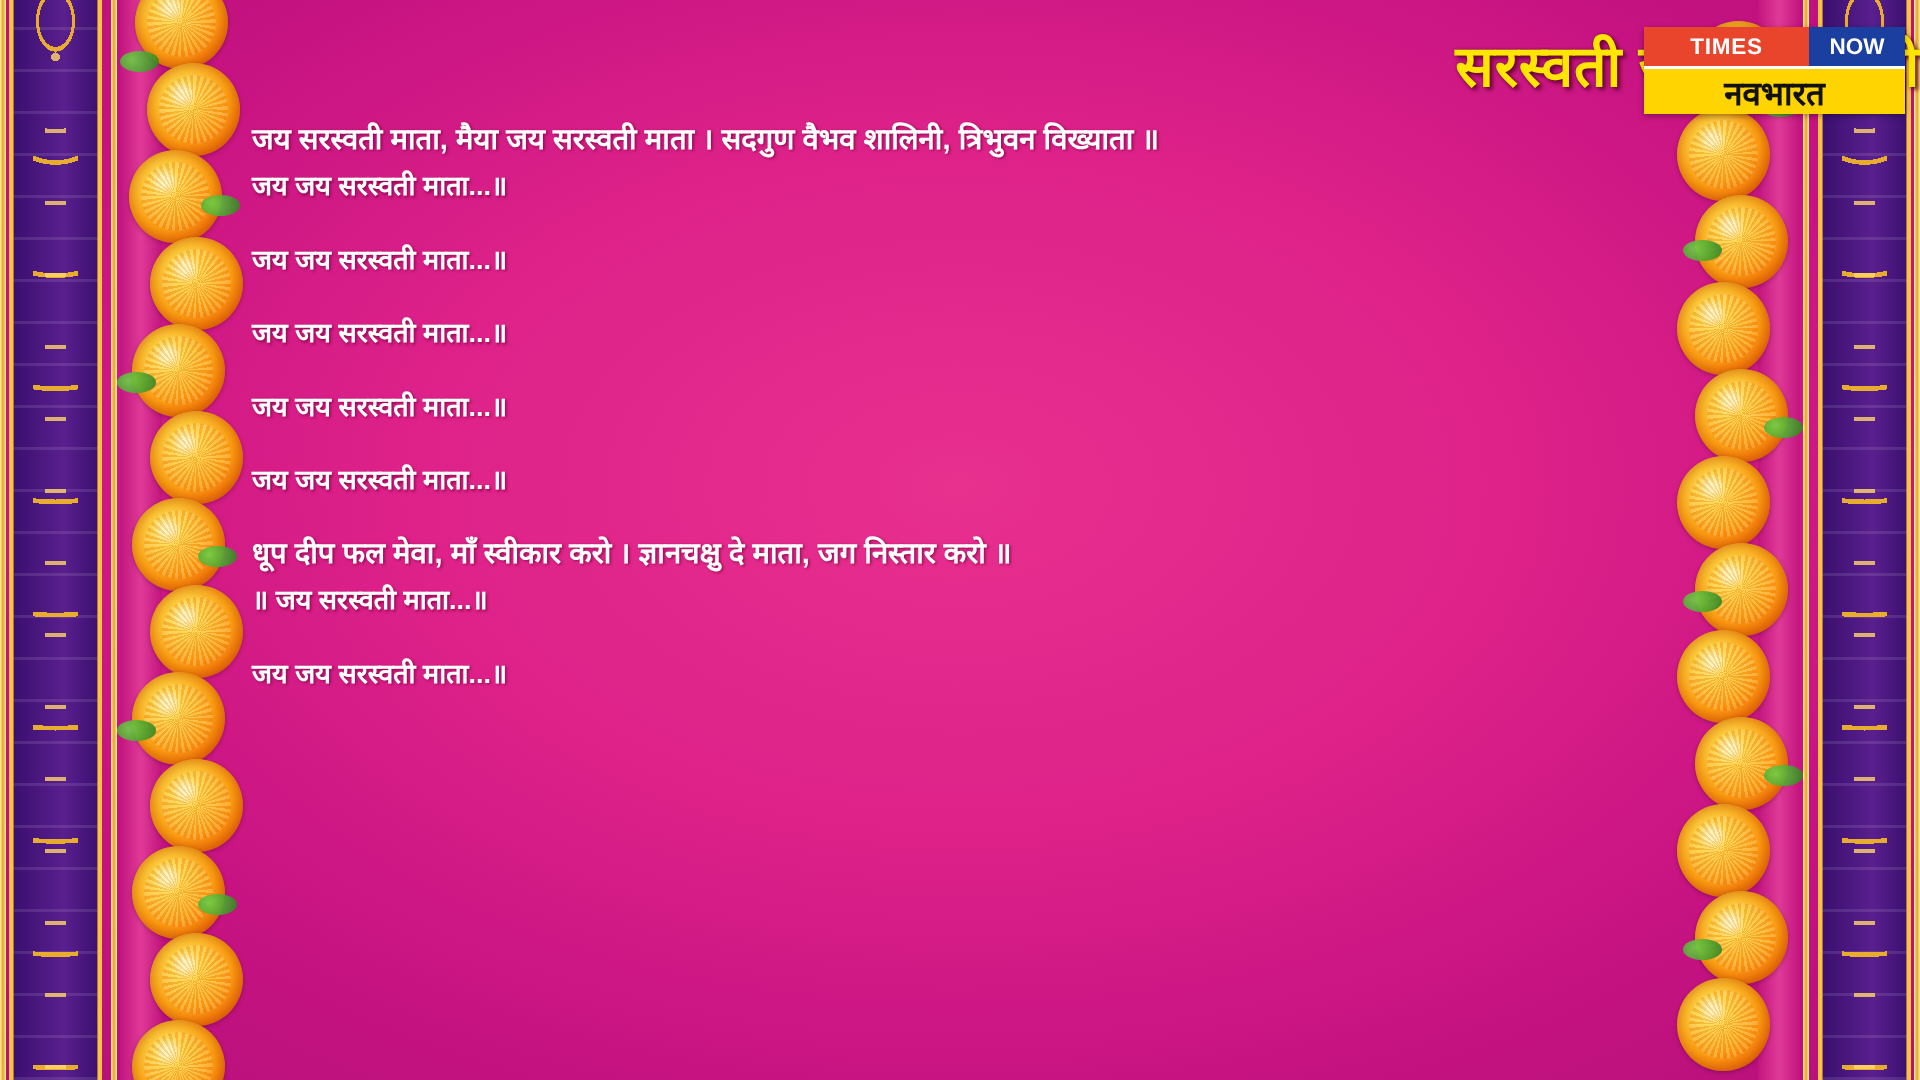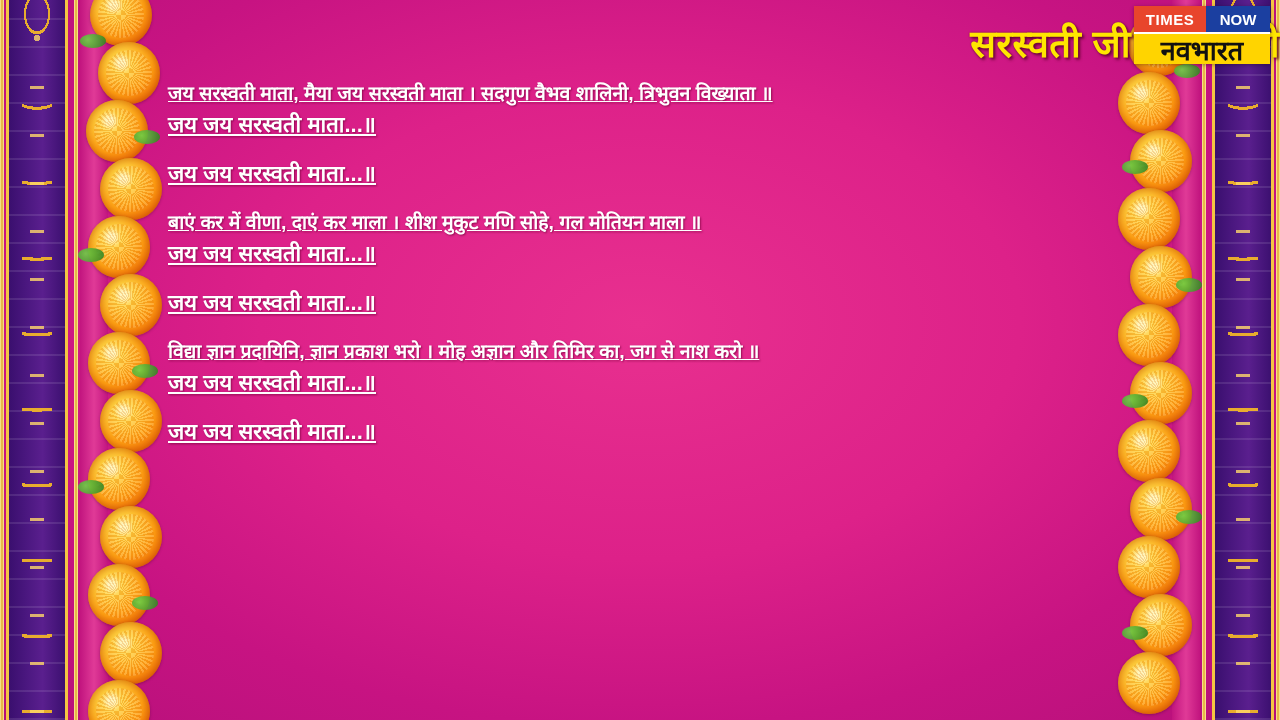--- a/index.html
+++ b/index.html
@@ -128,37 +128,36 @@
     position: absolute;
     left: 168px;
     right: 150px;
     top: 78px;
     bottom: 0;
     z-index: 4;
     color: #ffffff;
   }
   .verse {
     margin-bottom: 18px;
-    text-decoration: underline;
   }
   .line {
     font-size: 19.5px;
     font-weight: bold;
     line-height: 31px;
     color: #ffffff;
     text-shadow: 1px 1px 2px rgba(120,0,60,0.75);
     white-space: nowrap;
   }
-  .line.refrain { font-size: 22px; }
+  .line.refrain { font-size: 18px; }
 
   
   #logo {
     position: absolute;
-    right: 10px; top: 6px;
-    width: 136px;
+    right: 10px; top: 18px;
+    width: 174px;
     z-index: 10;
     font-family: "Liberation Sans", sans-serif;
     box-shadow: 0 1px 4px rgba(0,0,0,0.35);
   }
   .logo-top {
     display: flex;
     height: 26px;
     align-items: stretch;
   }
   .logo-times {
@@ -176,21 +175,21 @@
     color: #ffffff;
     font-weight: bold;
     font-size: 15px;
     display: flex; align-items: center; justify-content: center;
   }
   .logo-bottom {
     height: 32px;
     background: #ffd400;
     color: #111111;
     font-weight: bold;
-    font-size: 27px;
+    font-size: 22px;
     display: flex; align-items: center; justify-content: center;
     border-top: 2px solid #ffffff;
   }
 </style>
 </head>
 <body>
 
 <div id="stage">
 
   <div class="side left">
@@ -252,29 +251,31 @@
 
   <div id="lyrics">
     <div class="verse">
       <div class="line">जय सरस्वती माता, मैया जय सरस्वती माता । सदगुण वैभव शालिनी, त्रिभुवन विख्याता ॥</div>
       <div class="line refrain">जय जय सरस्वती माता...॥</div>
     </div>
     <div class="verse">
       <div class="line refrain">जय जय सरस्वती माता...॥</div>
     </div>
     <div class="verse">
-      <div class="line">बाएं कर में वीणा, दाएं कर माला । शीश मुकुट मणि सोहे, गल मोतियन माला ॥</div>
-      <div class="line refrain">जय जय सरस्वती माता...॥</div>
-    </div>
-    <div class="verse">
-      <div class="line refrain">जय जय सरस्वती माता...॥</div>
-    </div>
-    <div class="verse">
-      <div class="line">विद्या ज्ञान प्रदायिनि, ज्ञान प्रकाश भरो । मोह अज्ञान और तिमिर का, जग से नाश करो ॥</div>
-      <div class="line refrain">जय जय सरस्वती माता...॥</div>
+      <div class="line refrain">जय जय सरस्वती माता...॥</div>
+    </div>
+    <div class="verse">
+      <div class="line refrain">जय जय सरस्वती माता...॥</div>
+    </div>
+    <div class="verse">
+      <div class="line refrain">जय जय सरस्वती माता...॥</div>
+    </div>
+    <div class="verse">
+      <div class="line">धूप दीप फल मेवा, माँ स्वीकार करो । ज्ञानचक्षु दे माता, जग निस्तार करो ॥</div>
+      <div class="line refrain">॥ जय सरस्वती माता...॥</div>
     </div>
     <div class="verse">
       <div class="line refrain">जय जय सरस्वती माता...॥</div>
     </div>
   </div>
 
   <div id="logo">
     <div class="logo-top">
       <div class="logo-times">TIMES</div>
       <div class="logo-now">NOW</div>

